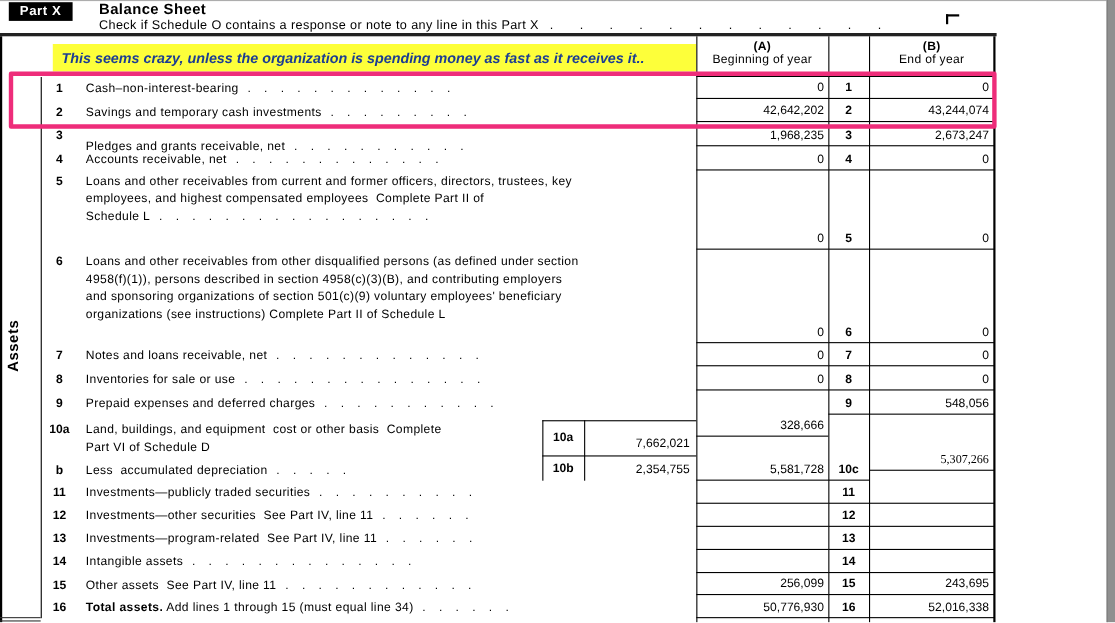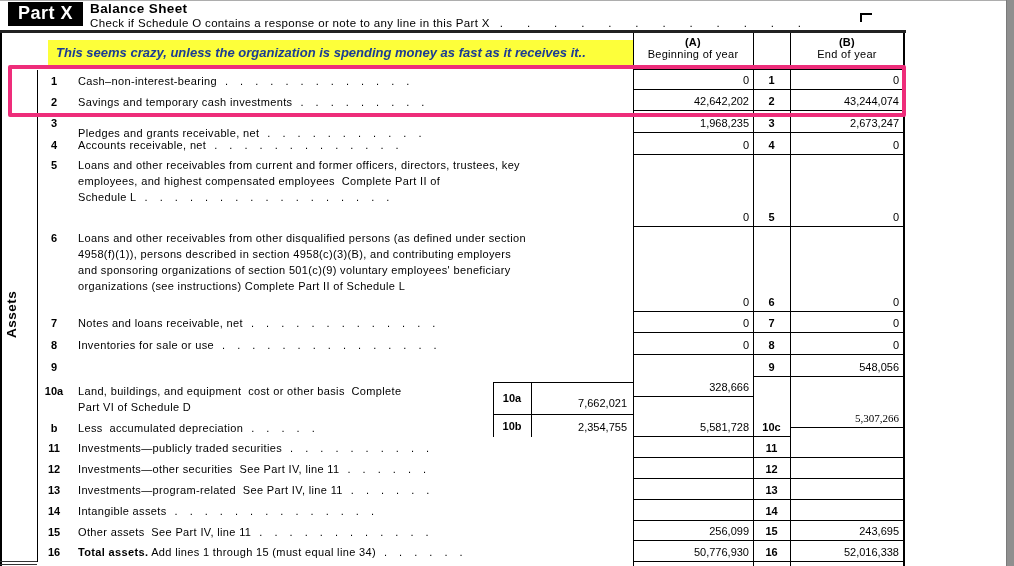--- a/index.html
+++ b/index.html
@@ -2,21 +2,21 @@
 <html><head>
 <meta charset="utf-8">
 <style>
   html,body{margin:0;padding:0;background:#fff;}
   .sheet{
     position:relative;width:1014px;height:566px;background:#ffffff;overflow:hidden;
     font-family:"Liberation Sans","DejaVu Sans",sans-serif;color:#000;
   }
   .abs{position:absolute;box-sizing:border-box;}
   
-  .part-badge{left:8px;top:2px;background:#000;color:#fff;font-weight:bold;font-size:18px;
+  .part-badge{left:8px;top:2px;background:#000;color:#fff;font-weight:bold;font-size:12px;
     padding:1px 10px 2px 10px;letter-spacing:.5px;}
   .sheet-title{left:90px;top:1px;font-weight:bold;font-size:13.5px;letter-spacing:.4px;}
   .check-line{left:90px;top:17px;font-size:11.5px;letter-spacing:.35px;white-space:nowrap;}
   .leader-wide{word-spacing:20px;padding-left:10px;}
   .checkbox-corner{left:860px;top:13px;width:12px;height:9px;border-left:2px solid #000;border-top:2px solid #000;}
   .top-rule{left:0;top:30px;width:906px;height:3px;background:#222;}
   .page-top-edge{left:0;top:0;width:1006px;height:1px;background:#adadad;}
   .page-right-edge{left:1006px;top:0;width:8px;height:566px;background:#8f8f8f;border-left:1px solid #7a7a7a;}
   
   .hdrcell{top:33px;height:37px;border-bottom:1px solid #000;text-align:center;font-size:11px;letter-spacing:.3px;}
@@ -169,20 +169,21 @@
       <span>0</span>
     </div>
   <div class="abs cell cn" style="top:333px;height:22px;">
       <span>8</span>
     </div>
   <div class="abs cell cb" style="top:333px;height:22px;">
       <span>0</span>
     </div>
 
   <div class="abs num" style="top:359px;">9</div>
+  <div class="abs desc" style="top:359px;"><span>Prepaid expenses and deferred charges</span><span class="leader">. . . . . . . . . . .</span></div>
   <div class="abs cell ca" style="top:375px;height:22px;">
       <span>328,666</span>
     </div>
   <div class="abs cell cn" style="top:355px;height:22px;">
       <span>9</span>
     </div>
   <div class="abs cell cb" style="top:355px;height:22px;">
       <span>548,056</span>
     </div>
 

